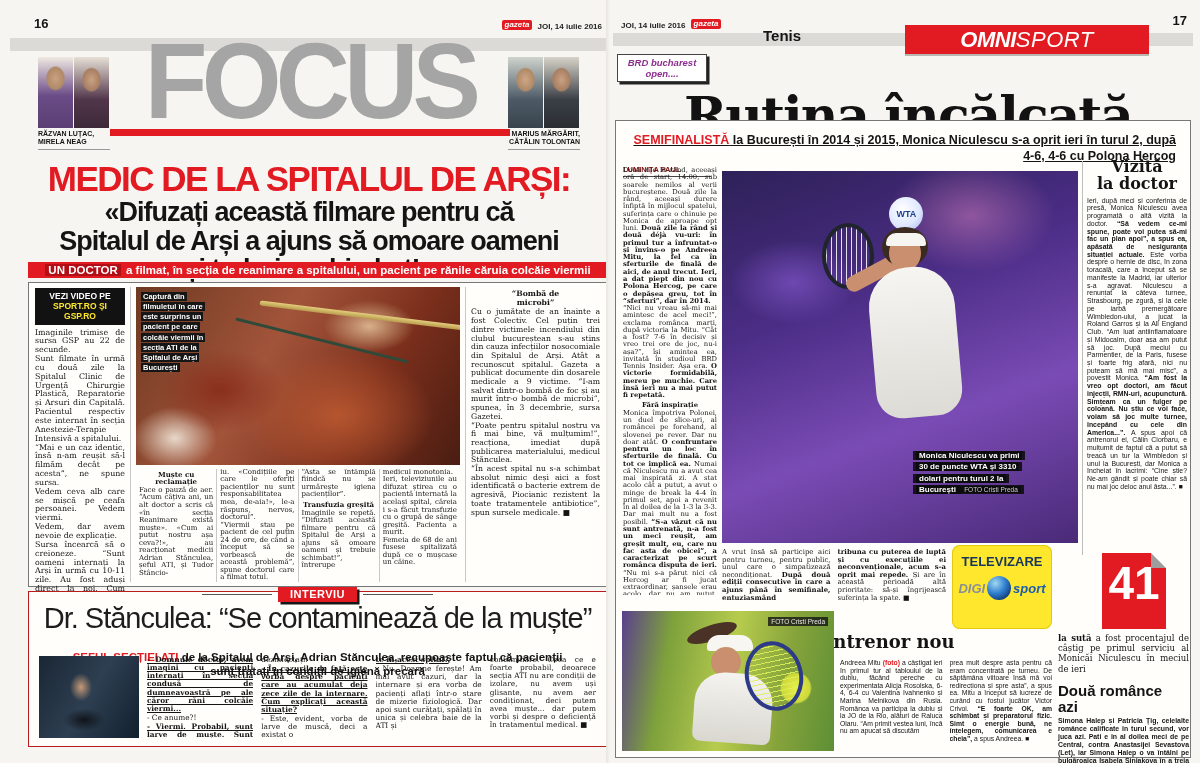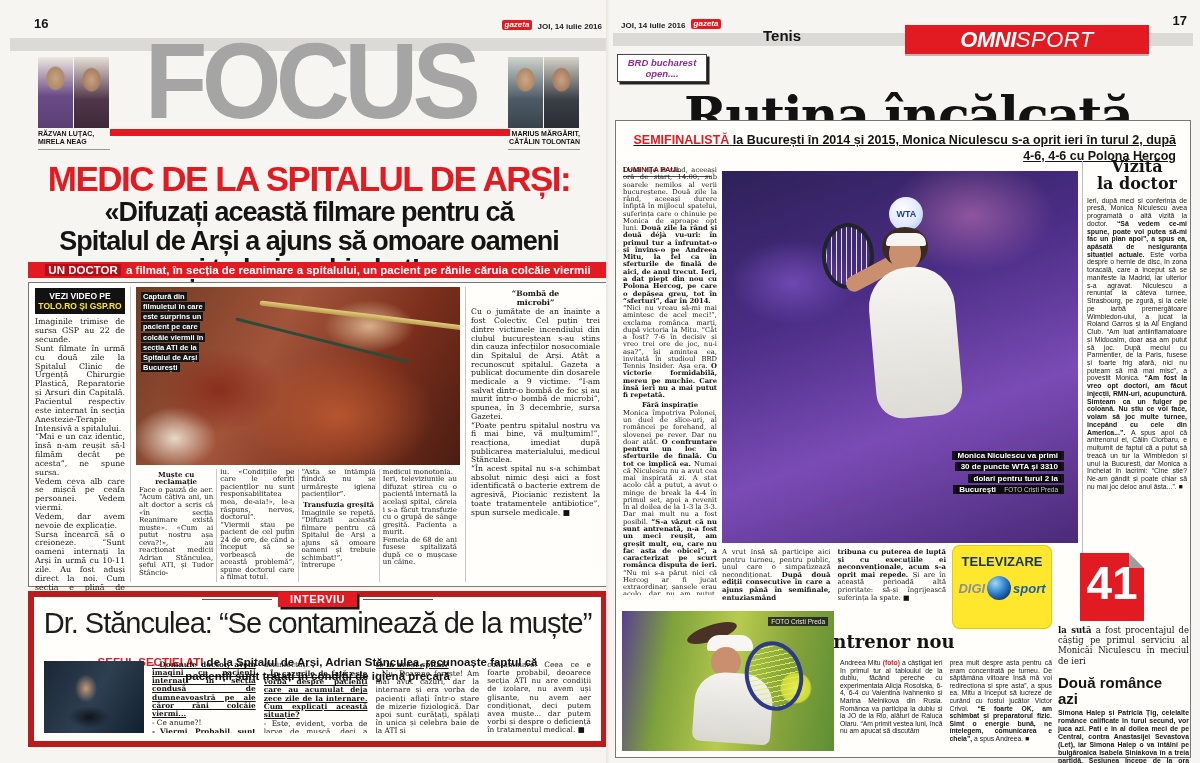--- a/index.html
+++ b/index.html
@@ -70,21 +70,21 @@
         border-radius:4px;transform:rotate(7deg);}
   .tube2{position:absolute;top:52px;left:30%;width:55%;height:3px;background:#2e4a3a;border-radius:3px;transform:rotate(14deg);}
   .photo-cap{position:absolute;top:5px;left:5px;width:92px;font:700 7.5px/1.35 "Liberation Sans",sans-serif;color:#fff;}
   .photo-cap span{background:#161616;padding:0 2px;-webkit-box-decoration-break:clone;box-decoration-break:clone;white-space:pre-line;}
   .strip{flex:1;display:flex;margin-top:4px;}
   .scol{flex:1;padding:0 3px;font-size:7px;line-height:1.08;}
   .scol + .scol{border-left:1px solid #c8c8c8;}
   .cb-right{flex:1;border-left:1px solid #c8c8c8;padding:1px 2px 0 5px;font-size:7.7px;line-height:1.13;box-sizing:border-box;}
 
   
-  .interview-box{position:absolute;top:591px;left:18px;width:579px;height:156px;border:6px solid #b91c1c;
+  .interview-box{position:absolute;top:591px;left:18px;width:579px;height:156px;border:1px solid #b91c1c;
                  background:#fffefb;box-sizing:border-box;}
   .itab-row{position:absolute;top:-8px;left:0;right:0;text-align:center;}
   .iline{display:inline-block;width:70px;height:1px;background:#555;vertical-align:middle;margin:0 6px;}
   .itab{display:inline-block;background:#e21a22;color:#fff;font:800 11px/15px "Liberation Sans",sans-serif;
         padding:0 12px;box-shadow:2.5px 2.5px 0 #161616;vertical-align:middle;letter-spacing:.5px;}
   .ihl{margin-top:12px;text-align:center;font:400 29px/1 "Liberation Sans",sans-serif;color:#1d1d1d;letter-spacing:-1px;}
   .ideck{text-align:center;font:700 11.5px/1.2 "Liberation Sans",sans-serif;margin-top:4px;padding:0 40px;white-space:pre-line;}
   .ideck .red{color:#e21a22;}
   .irow{position:absolute;left:10px;right:10px;top:64px;bottom:8px;display:flex;gap:8px;}
   .photo-doctor{width:100px;flex:none;background:
@@ -123,21 +123,21 @@
             background:radial-gradient(circle at 40% 35%,#fff 0%,#dfe8ff 55%,#9fb4e8 100%);
             color:#1b3f8f;font:800 9px/34px "Liberation Sans",sans-serif;text-align:center;}
   .fig-hair{position:absolute;top:56px;left:45%;width:46px;height:40px;background:#3a2a20;border-radius:50%;}
   .fig-head{position:absolute;top:64px;left:47%;width:32px;height:36px;background:#c98f6e;border-radius:50%;}
   .fig-visor{position:absolute;top:62px;left:46%;width:40px;height:13px;background:#f5f4f0;border-radius:10px 10px 2px 2px;}
   .fig-dress{position:absolute;top:96px;left:42%;width:86px;height:150px;background:linear-gradient(#f6f5f2,#dddbd5);
              border-radius:40px 40px 26px 26px;transform:rotate(-5deg);}
   .fig-arm{position:absolute;top:92px;left:34%;width:70px;height:16px;background:#c98f6e;border-radius:9px;transform:rotate(-28deg);}
   .fig-racket{position:absolute;top:52px;left:28%;width:44px;height:58px;border:4px solid #20242c;border-radius:50%;
               background:repeating-linear-gradient(90deg,rgba(255,255,255,.85) 0 1px,rgba(255,255,255,0) 1px 5px);}
-  .m-cap{position:absolute;right:14px;bottom:48px;width:160px;text-align:right;
+  .m-cap{position:absolute;right:5px;bottom:48px;width:160px;text-align:left;
          font:700 8px/1.4 "Liberation Sans",sans-serif;color:#fff;}
   .m-cap span{background:rgba(10,10,10,.85);padding:0 3px;-webkit-box-decoration-break:clone;box-decoration-break:clone;white-space:pre-line;}
   .m-cap .credit{color:#cfcfcf;font-weight:400;font-size:6.5px;}
   .vr{position:absolute;top:40px;left:466px;width:1px;height:394px;background:#bdbdbd;}
   .r-side{position:absolute;top:38px;left:471px;width:100px;height:396px;}
   .side-hd{text-align:center;font:700 16px/1.05 "DejaVu Serif",serif;margin-bottom:4px;white-space:pre-line;}
   .side-body{font-family:"Liberation Sans",sans-serif;font-size:6.9px;line-height:1.12;}
   .cont-cols{position:absolute;top:428px;left:106px;width:224px;height:64px;display:flex;gap:7px;}
   .ccol{flex:1;font-size:6.9px;line-height:1.1;}
   .tv-box{position:absolute;top:424px;left:336px;width:100px;height:84px;background:#ffe72e;border-radius:8px;
@@ -158,21 +158,21 @@
   .mitu-hair{position:absolute;top:14px;left:30%;width:52px;height:16px;background:#4a3326;border-radius:50%;transform:rotate(-18deg);}
   .mitu-shirt{position:absolute;top:62px;left:34%;width:78px;height:70px;background:linear-gradient(#f4f3ef,#d9d7d0);border-radius:30px 30px 8px 8px;transform:rotate(4deg);}
   .mitu-racket{position:absolute;top:30px;left:58%;width:50px;height:62px;border:4px solid #2c3a88;border-radius:50%;
                background:repeating-linear-gradient(0deg,rgba(220,240,90,.9) 0 1px,rgba(220,240,90,0) 1px 5px);transform:rotate(-12deg);}
   .foto-chip{position:absolute;top:6px;right:6px;background:rgba(20,20,20,.8);color:#e8e8e8;
              font:400 6.5px/1.4 "Liberation Sans",sans-serif;padding:0 3px;}
   .ant-cols{position:absolute;top:538px;left:224px;width:212px;height:96px;display:flex;gap:7px;
             font-family:"Liberation Sans",sans-serif;}
   .acol{flex:1;font-size:6.8px;line-height:1.12;}
   .stat-col{position:absolute;top:432px;left:442px;width:131px;height:202px;}
-  .stat-box{position:relative;width:64px;height:68px;background:#e21a22;margin-left:22px;
+  .stat-box{position:relative;width:64px;height:76px;background:#e21a22;margin-left:44px;
             color:#fff;font:800 46px/60px "Liberation Sans",sans-serif;text-align:center;}
   .stat-fold{position:absolute;top:0;right:0;width:0;height:0;
              border-top:15px solid #fffefb;border-left:15px solid #9d9d9d;}
   .stat-text{font:400 8.5px/1.2 "DejaVu Serif",serif;margin-top:4px;}
   .stat-text .b{font-weight:700;}
   .dr-hd{font:800 15px/1.05 "Liberation Sans",sans-serif;margin-top:9px;white-space:pre-line;}
   .dr-body{font:600 6.9px/1.15 "Liberation Sans",sans-serif;text-align:justify;margin-top:3px;}
 </style>
 </head>
 <body>
@@ -215,21 +215,21 @@
 și trebuie schimbat!»</h2>
 
     <div class="kicker">
       <span class="kb">UN DOCTOR</span><span> a filmat, în secția de reanimare a spitalului, un pacient pe rănile căruia colcăie viermii</span>
     </div>
 
     <div class="content-box">
       <div class="cb-left">
         <div class="video-box">
           <div class="v1">VEZI VIDEO PE</div>
-          <div class="v2">TOLO.RO ȘI GSP.RO</div>
+          <div class="v2">SPORT.RO ȘI GSP.RO</div>
         </div>
         <div class="rich body-s"><span>Imaginile trimise de sursa GSP au 22 de secunde.
 Sunt filmate în urmă cu două zile la Spitalul Clinic de Urgență Chirurgie Plastică, Reparatorie și Arsuri din Capitală. Pacientul respectiv este internat în secția Anestezie-Terapie Intensivă a spitalului.
 “Mai e un caz identic, însă n-am reușit să-l filmăm decât pe acesta”, ne spune sursa.
 Vedem ceva alb care se mișcă pe ceafa persoanei. Vedem viermi.
 Vedem, dar avem nevoie de explicație.
 Sursa încearcă să o creioneze. “Sunt oameni internați la Arși în urmă cu 10-11 zile. Au fost aduși direct la noi. Cum secția e plină de muște, ceea ce se vede pe filmare sunt, probabil, larve de muște”. “Acestea sunt condițiile în care sunt tratați pacienții în acest spital”.</span></div>
       </div>
 
       <div class="cb-center">

